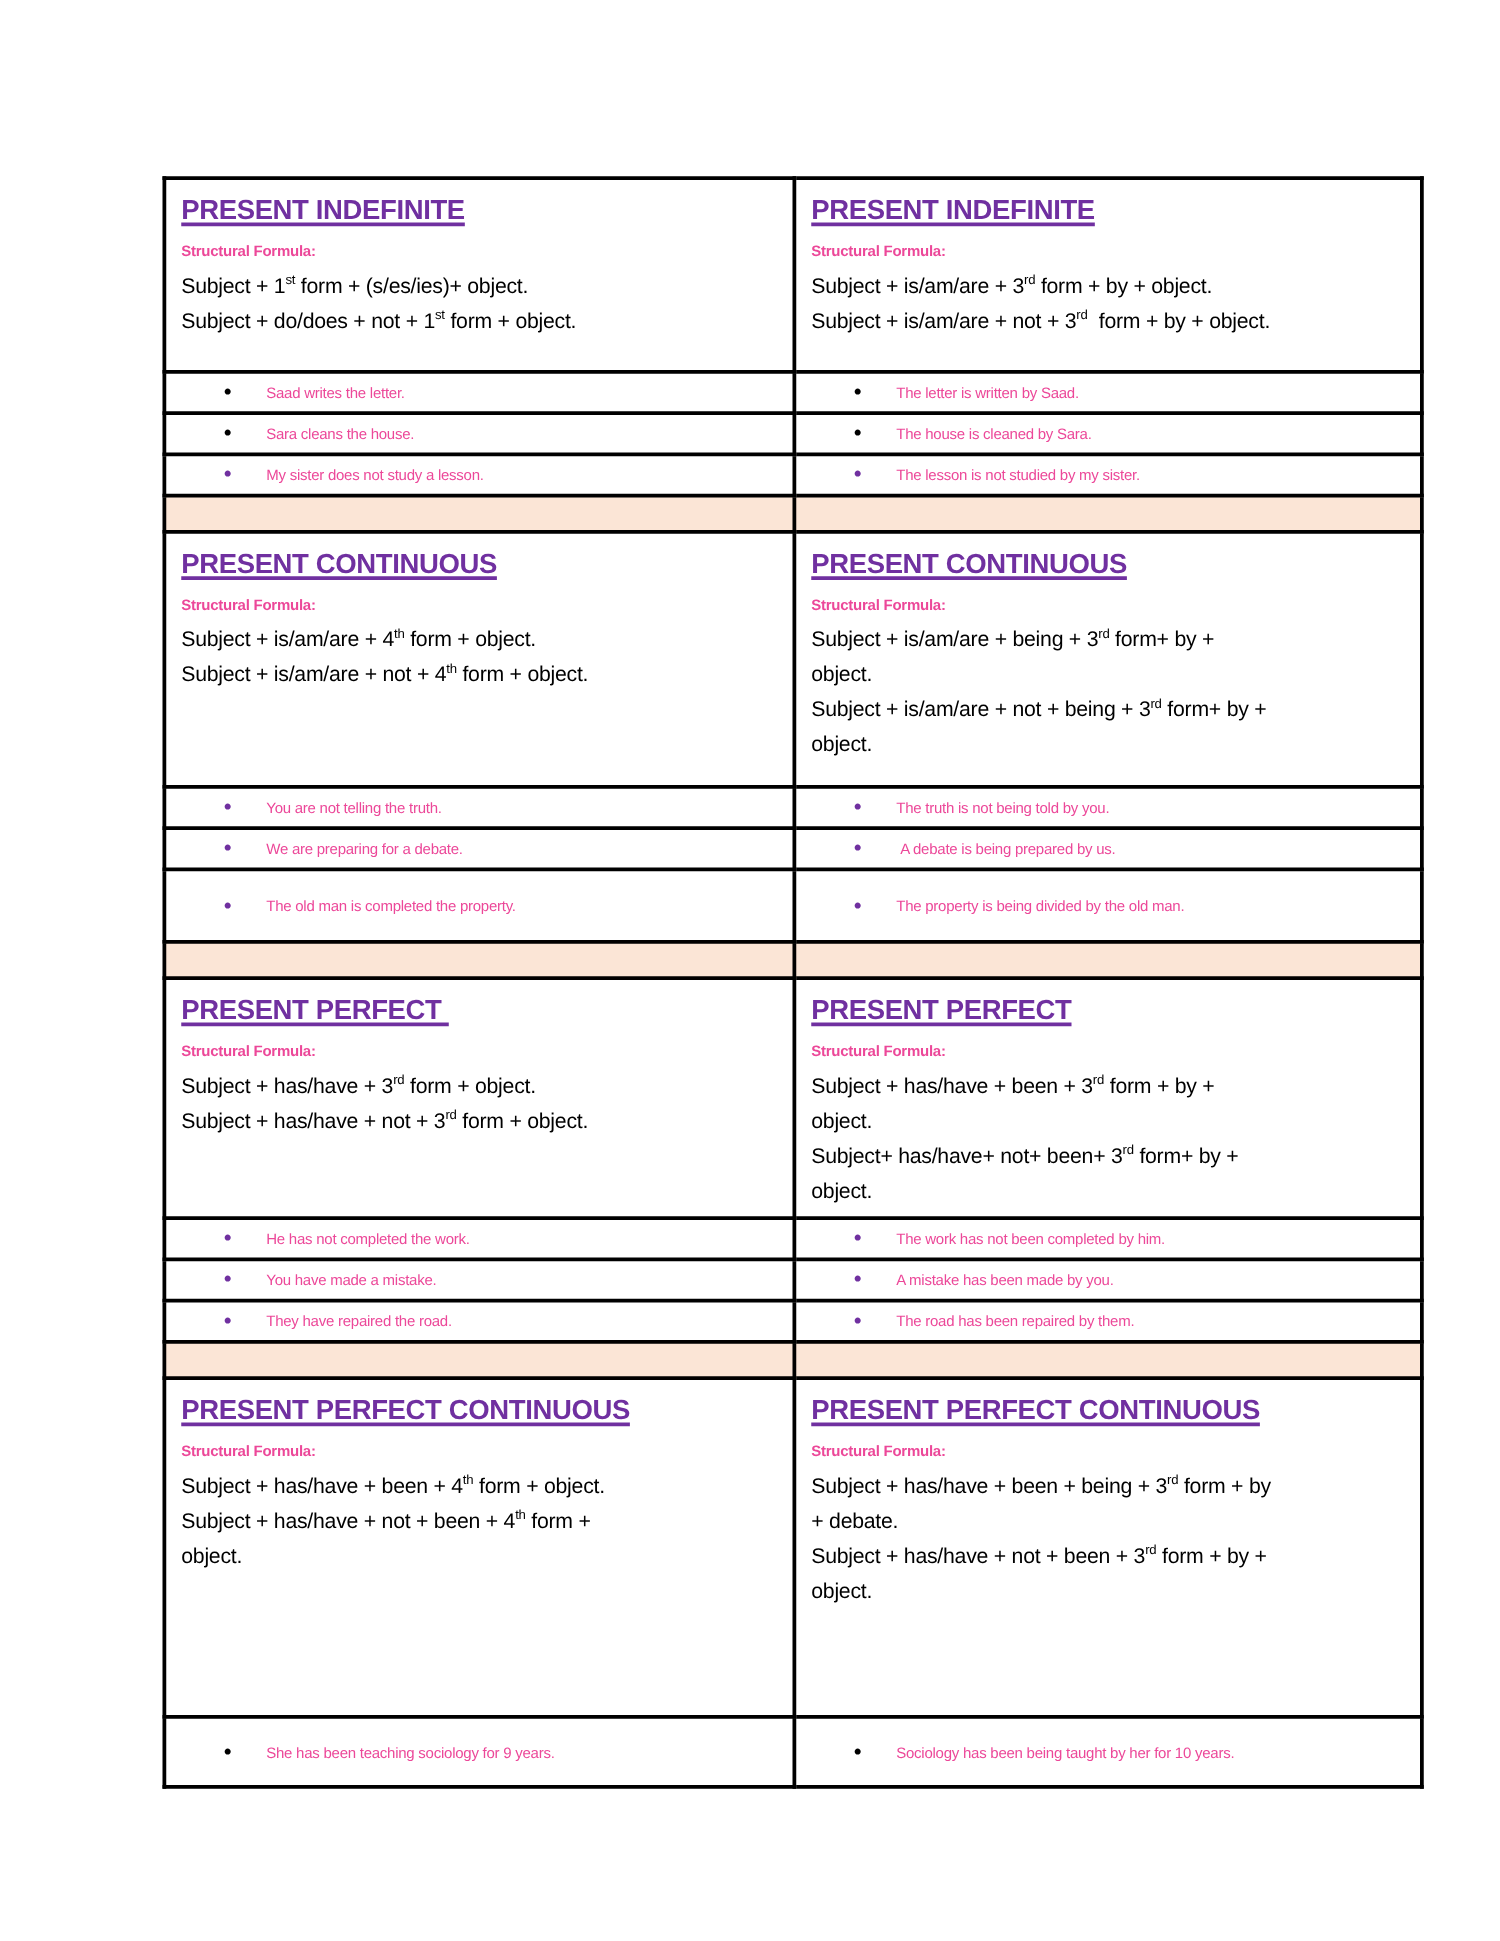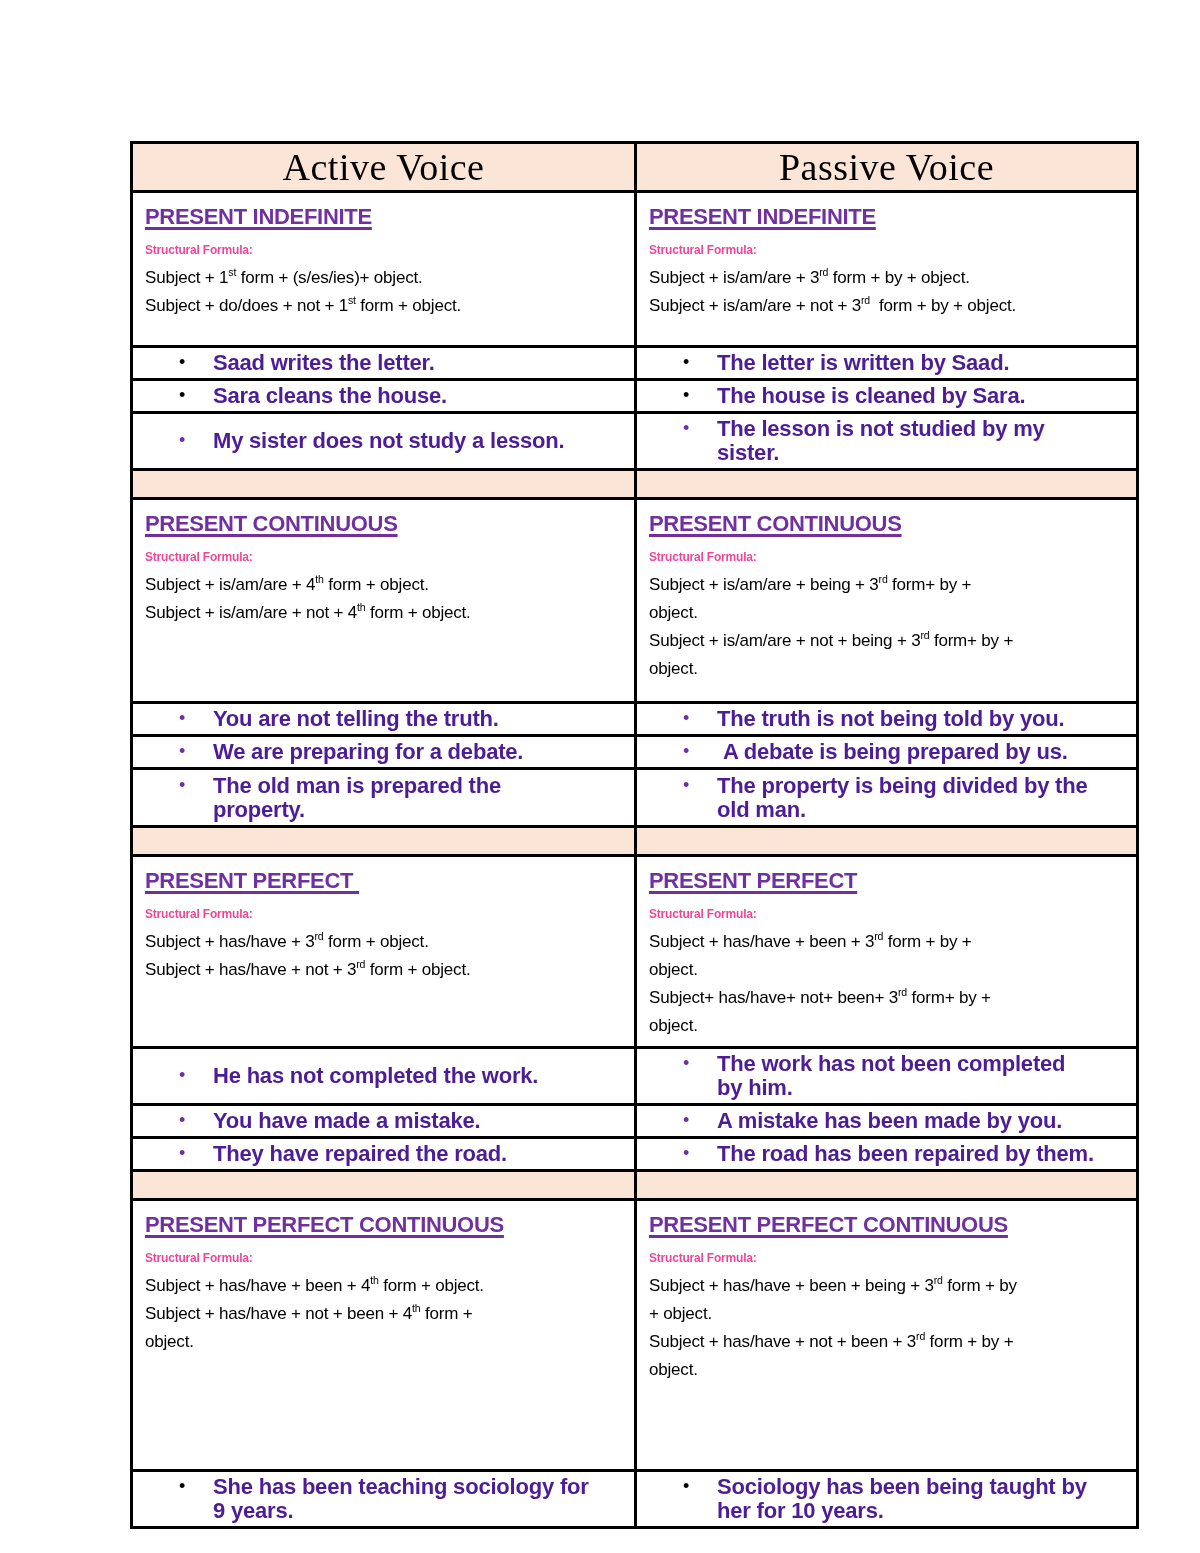--- a/index.html
+++ b/index.html
@@ -72,22 +72,22 @@
   .bullet {
     display:inline-block;
     width:34px;
     flex:0 0 34px;
     font-size:18px;
     line-height:22px;
   }
   .bullet[data-color="black"]  { color:#000000; }
   .bullet[data-color="purple"] { color:#7030A0; }
   .example-text {
-    color:#4c1d95;
-    font-size:22px; font-weight:bold;
+    color:#ec4899;
+    font-size:12px; font-weight:normal;
     line-height:24px;
     letter-spacing:-0.2px;
     white-space:pre-wrap;
     max-width:378px;
   }
   
   tr.separator-row td {
     background:#FBE5D6;
     height:29px;
     padding:0;
@@ -97,24 +97,20 @@
 <body>
 
 <div class="page">
   <table class="voice-table">
     <colgroup>
         <col style="width:504px">
         <col style="width:502px">
       </colgroup>
 
     <tbody>
-        <tr class="header-row">
-      <td>Active Voice</td>
-      <td>Passive Voice</td>
-    </tr>
 
     <tr style="height:155px">
       <td class="section-cell">
         <div class="section-title">PRESENT INDEFINITE</div>
         <div class="formula-label">Structural Formula:</div>
         <div class="formula-line">Subject + 1<sup>st</sup> form + (s/es/ies)+ object.</div>
         <div class="formula-line">Subject + do/does + not + 1<sup>st</sup> form + object.</div>
       </td>
       <td class="section-cell">
         <div class="section-title">PRESENT INDEFINITE</div>
@@ -211,21 +207,21 @@
         <div class="example-inner">
           <span class="bullet" data-color="purple">•</span>
           <div class="example-text"> A debate is being prepared by us.</div>
         </div>
       </td>
     </tr>
     <tr class="example-row" style="height:58px">
       <td class="example-cell">
         <div class="example-inner">
           <span class="bullet" data-color="purple">•</span>
-          <div class="example-text">The old man is prepared the property.</div>
+          <div class="example-text">The old man is completed the property.</div>
         </div>
       </td>
       <td class="example-cell">
         <div class="example-inner">
           <span class="bullet" data-color="purple">•</span>
           <div class="example-text">The property is being divided by the old man.</div>
         </div>
       </td>
     </tr>
     <tr class="separator-row">
@@ -301,21 +297,21 @@
         <div class="section-title">PRESENT PERFECT CONTINUOUS</div>
         <div class="formula-label">Structural Formula:</div>
         <div class="formula-line">Subject + has/have + been + 4<sup>th</sup> form + object.</div>
         <div class="formula-line">Subject + has/have + not + been + 4<sup>th</sup> form +</div>
         <div class="formula-line">object.</div>
       </td>
       <td class="section-cell">
         <div class="section-title">PRESENT PERFECT CONTINUOUS</div>
         <div class="formula-label">Structural Formula:</div>
         <div class="formula-line">Subject + has/have + been + being + 3<sup>rd</sup> form + by</div>
-        <div class="formula-line">+ object.</div>
+        <div class="formula-line">+ debate.</div>
         <div class="formula-line">Subject + has/have + not + been + 3<sup>rd</sup> form + by +</div>
         <div class="formula-line">object.</div>
       </td>
     </tr>
     <tr class="example-row" style="height:56px">
       <td class="example-cell">
         <div class="example-inner">
           <span class="bullet" data-color="black">•</span>
           <div class="example-text">She has been teaching sociology for 9 years.</div>
         </div>

